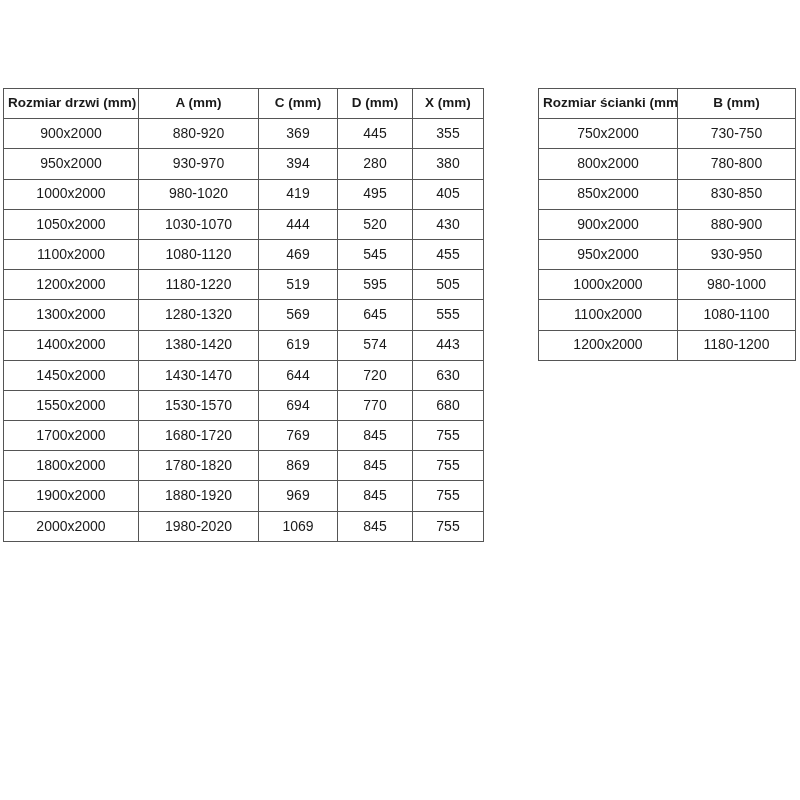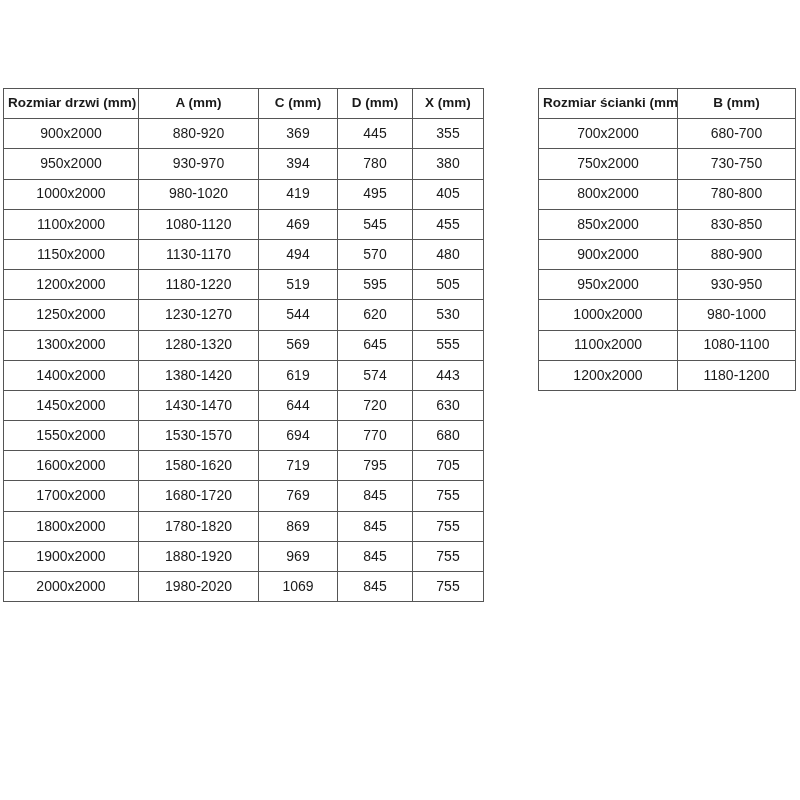--- a/index.html
+++ b/index.html
@@ -85,59 +85,52 @@
           <td>900x2000</td>
           <td>880-920</td>
           <td>369</td>
           <td>445</td>
           <td>355</td>
         </tr>
         <tr>
           <td>950x2000</td>
           <td>930-970</td>
           <td>394</td>
-          <td>780</td>
+          <td>280</td>
           <td>380</td>
         </tr>
         <tr>
           <td>1000x2000</td>
           <td>980-1020</td>
           <td>419</td>
           <td>495</td>
           <td>405</td>
         </tr>
         <tr>
+          <td>1050x2000</td>
+          <td>1030-1070</td>
+          <td>444</td>
+          <td>520</td>
+          <td>430</td>
+        </tr>
+        <tr>
           <td>1100x2000</td>
           <td>1080-1120</td>
           <td>469</td>
           <td>545</td>
           <td>455</td>
         </tr>
         <tr>
-          <td>1150x2000</td>
-          <td>1130-1170</td>
-          <td>494</td>
-          <td>570</td>
-          <td>480</td>
-        </tr>
-        <tr>
           <td>1200x2000</td>
           <td>1180-1220</td>
           <td>519</td>
           <td>595</td>
           <td>505</td>
         </tr>
         <tr>
-          <td>1250x2000</td>
-          <td>1230-1270</td>
-          <td>544</td>
-          <td>620</td>
-          <td>530</td>
-        </tr>
-        <tr>
           <td>1300x2000</td>
           <td>1280-1320</td>
           <td>569</td>
           <td>645</td>
           <td>555</td>
         </tr>
         <tr>
           <td>1400x2000</td>
           <td>1380-1420</td>
           <td>619</td>
@@ -150,27 +143,20 @@
           <td>644</td>
           <td>720</td>
           <td>630</td>
         </tr>
         <tr>
           <td>1550x2000</td>
           <td>1530-1570</td>
           <td>694</td>
           <td>770</td>
           <td>680</td>
-        </tr>
-        <tr>
-          <td>1600x2000</td>
-          <td>1580-1620</td>
-          <td>719</td>
-          <td>795</td>
-          <td>705</td>
         </tr>
         <tr>
           <td>1700x2000</td>
           <td>1680-1720</td>
           <td>769</td>
           <td>845</td>
           <td>755</td>
         </tr>
         <tr>
           <td>1800x2000</td>
@@ -202,24 +188,20 @@
       <col style="width:118px">
     </colgroup>
   <thead>
         <tr>
           <th>Rozmiar ścianki (mm)</th>
           <th>B (mm)</th>
         </tr>
       </thead>
       <tbody>
         <tr>
-          <td>700x2000</td>
-          <td>680-700</td>
-        </tr>
-        <tr>
           <td>750x2000</td>
           <td>730-750</td>
         </tr>
         <tr>
           <td>800x2000</td>
           <td>780-800</td>
         </tr>
         <tr>
           <td>850x2000</td>
           <td>830-850</td>

